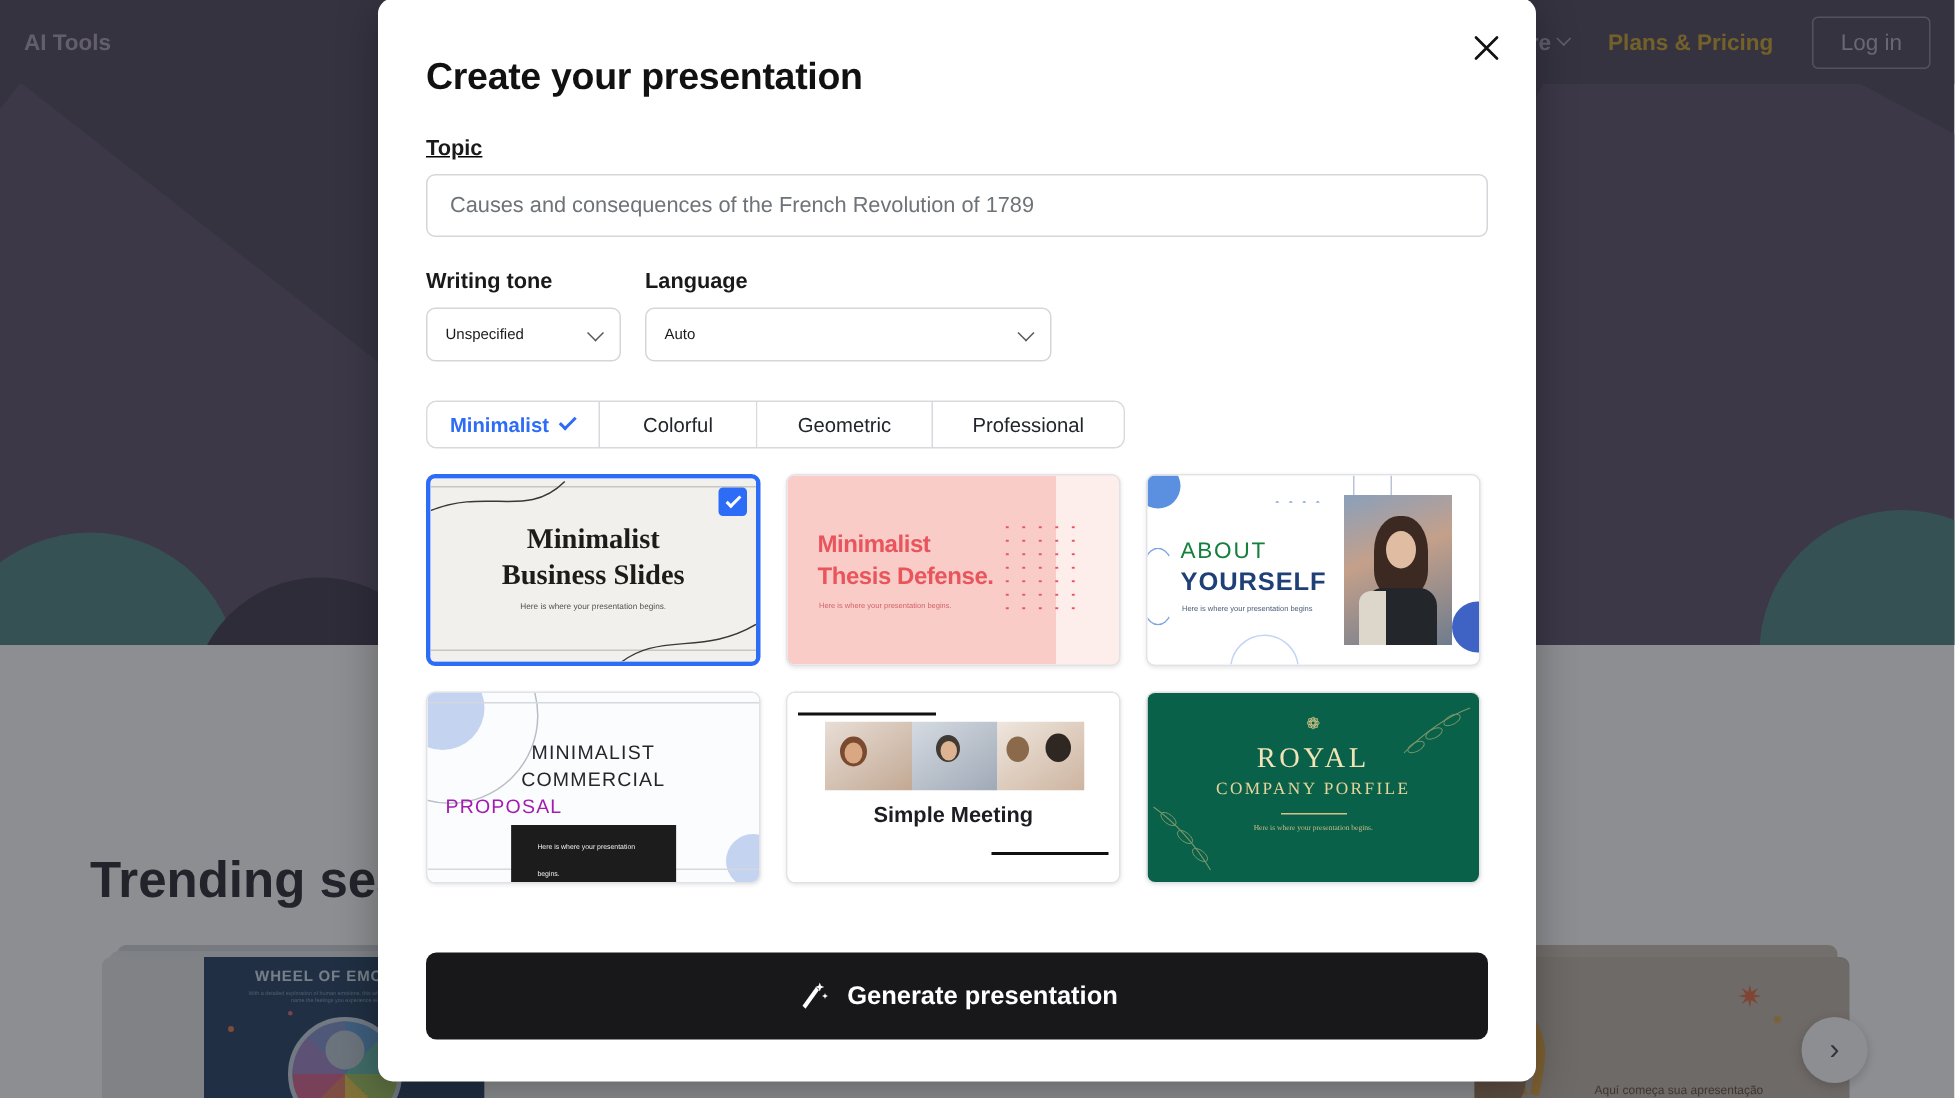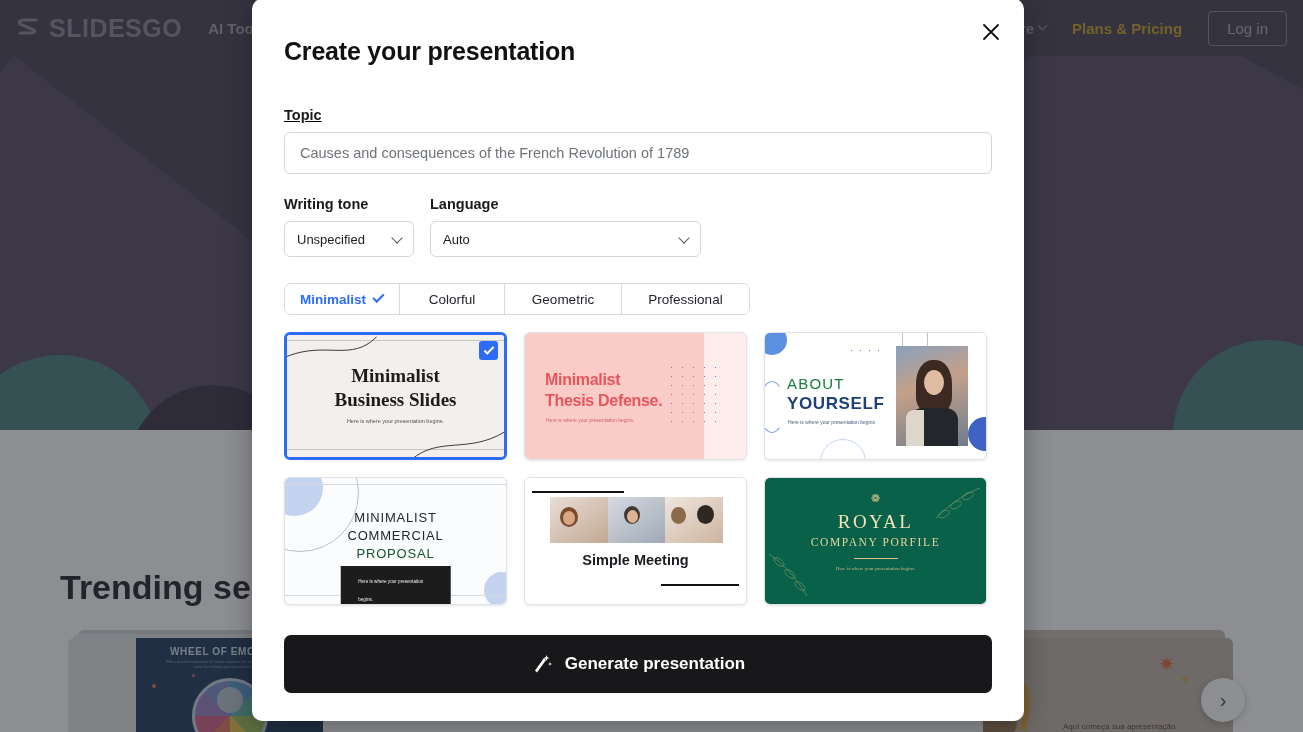--- a/index.html
+++ b/index.html
@@ -197,37 +197,37 @@
     display: flex; align-items: center; justify-content: center;
     color: #1a1a1a; background: none; border: none; cursor: pointer;
   }
   .modal-inner { padding: 38px 32px 0 32px; }
   .modal-title {
     font-size: 25px; font-weight: bold; color: #111; letter-spacing: -.2px;
   }
   .field-label {
     font-size: 14.5px; font-weight: bold; color: #1a1a1a; margin-bottom: 9px;
   }
-  .group-topic { margin-top: 41px; text-decoration: underline; }
+  .group-topic { margin-top: 25px; text-decoration: underline; }
   .text-input {
     width: 100%; height: 42px; border: 1px solid #d4d6da; border-radius: 6px;
     padding: 0 15px; font-size: 14.5px; color: #1b1b1b;
     font-family: "Liberation Sans", sans-serif; background: #fff;
   }
   .text-input::placeholder { color: #6e7378; }
 
   .row-3 { display: flex; gap: 16px; margin-top: 22px; }
   .col-tone { width: 130px; }
   .col-lang { width: 271px; }
   .col-slides { width: 272px; }
   .select-box {
     position: relative; width: 100%; height: 36px;
     border: 1px solid #d4d6da; border-radius: 6px; background: #fff;
     display: flex; align-items: center; padding: 0 12px;
-    font-size: 13px; color: #1b1b1b; cursor: pointer;
+    font-size: 10px; color: #1b1b1b; cursor: pointer;
   }
   .caret-sel {
     position: absolute; right: 12px; top: 12px; width: 8px; height: 8px;
     border-right: 1.7px solid #55585c; border-bottom: 1.7px solid #55585c;
     transform: rotate(45deg);
   }
   .num-input {
     width: 100%; height: 36px; border: 1px solid #d4d6da; border-radius: 6px;
     padding: 0 12px; font-size: 13.5px; color: #1b1b1b;
     font-family: "Liberation Sans", sans-serif;
@@ -333,22 +333,22 @@
   .s4 .qcirc { position: absolute; left: -18px; top: -18px; width: 56px; height: 56px;
     border-radius: 50%; background: #c3d3f0; }
   .s4 .qarc { position: absolute; left: -44px; top: -44px; width: 118px; height: 118px;
     border: 1.3px solid #b9bdc6; border-radius: 50%; }
   .s4 .qcirc2 { position: absolute; right: -14px; bottom: -4px; width: 36px; height: 36px;
     border-radius: 50%; background: #c3d3f0; }
   .s4 .t1 { position: absolute; top: 32px; left: 0; width: 100%; text-align: center;
     font-size: 13px; color: #24262b; letter-spacing: .8px; }
   .s4 .t2 { position: absolute; top: 50px; left: 0; width: 100%; text-align: center;
     font-size: 13px; color: #24262b; letter-spacing: .8px; }
-  .s4 .t3 { position: absolute; top: 68px; left: 0; width: 100%; text-align: center;
-    font-size: 13px; color: #14532d; letter-spacing: .8px; }
+  .s4 .t3 { position: absolute; top: 68px; left: 12px; width: 100%; text-align: left;
+    font-size: 13px; color: #a21caf; letter-spacing: .8px; }
   .s4 .bandbox { position: absolute; left: 50%; transform: translateX(-50%); top: 88px;
     background: #1c1c1c; padding: 3px 18px; }
   .s4 .bandbox span { font-size: 4.6px; color: #f0f0f0; }
 
   
   .s5 { background: #fff; }
   .s5 .rule-t { position: absolute; left: 7px; top: 13px; width: 92px; height: 2.4px; background: #111; }
   .s5 .rule-b { position: absolute; right: 7px; bottom: 18px; width: 78px; height: 2.4px; background: #111; }
   .s5 .strip { position: absolute; left: 25px; top: 19px; width: 173px; height: 46px;
     display: flex; overflow: hidden; }
@@ -434,26 +434,20 @@
           <div class="bear-ear" style="left:-2px;"></div>
           <div class="bear-ear" style="right:-2px;"></div>
         </div>
       </div>
     </div>
 
     <div class="next-arrow">›</div>
   </div>
 
   <div id="bg-header">
-    <div class="logo-wrap">
-      <svg class="logo-mark" viewBox="0 0 26 22">
-        <path d="M20 3 H8 C4 3 2 5 4 7 L18 13 C20 14 18 16 15 16 H4" stroke="#8e879b" stroke-width="3" fill="none" stroke-linecap="round"></path>
-      </svg>
-      <span class="logo-text">SLIDESGO</span>
-    </div>
     <span class="nav-link">
       <span>AI Tools</span>
     </span>
     <span class="nav-spacer"></span>
     <span class="nav-link">
       <span>More</span>
       <i class="caret-nav"></i>
     </span>
     <span class="nav-link gold">
       <span>Plans &amp; Pricing</span>

